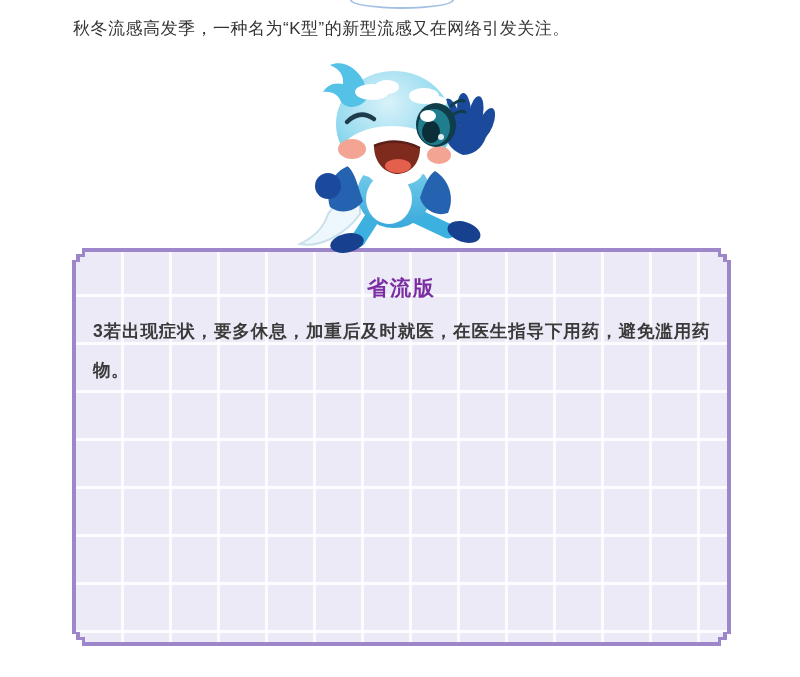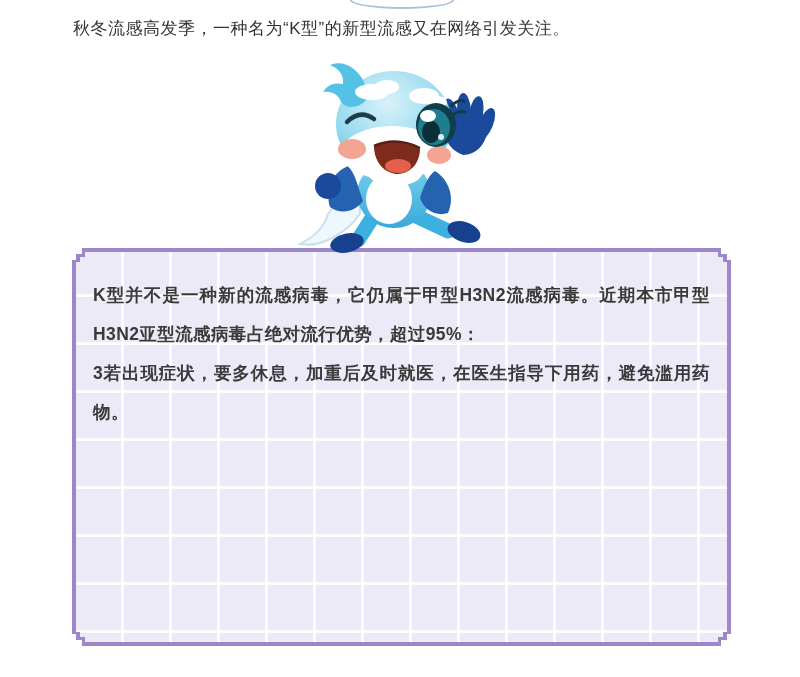--- a/index.html
+++ b/index.html
@@ -112,20 +112,20 @@
 
     <g>
       <path d="M86,90 C98,83 122,84 132,92 C132,108 122,118 108,118 C94,116 86,104 86,90 Z" fill="#7e2b1e"></path>
       <path d="M86,90 Q108,80 132,92" stroke="#5a1f16" stroke-width="2.5" fill="none"></path>
       <ellipse cx="110" cy="110" rx="13" ry="7" fill="#e4604c"></ellipse>
     </g>
   </svg>
 
   <div class="card">
     <div class="card-inner">
+      <h2 class="card-title">省流版</h2>
       <div class="card-body">
-        <p>K型并不是一种新的流感病毒，它仍属于甲型H3N2流感病毒。近期本市甲型H3N2亚型流感病毒占绝对流行优势，超过95%：</p>
         <p>3若出现症状，要多休息，加重后及时就医，在医生指导下用药，避免滥用药物。</p>
       </div>
     </div>
   </div>
 
 </div>
 
 </body></html>

